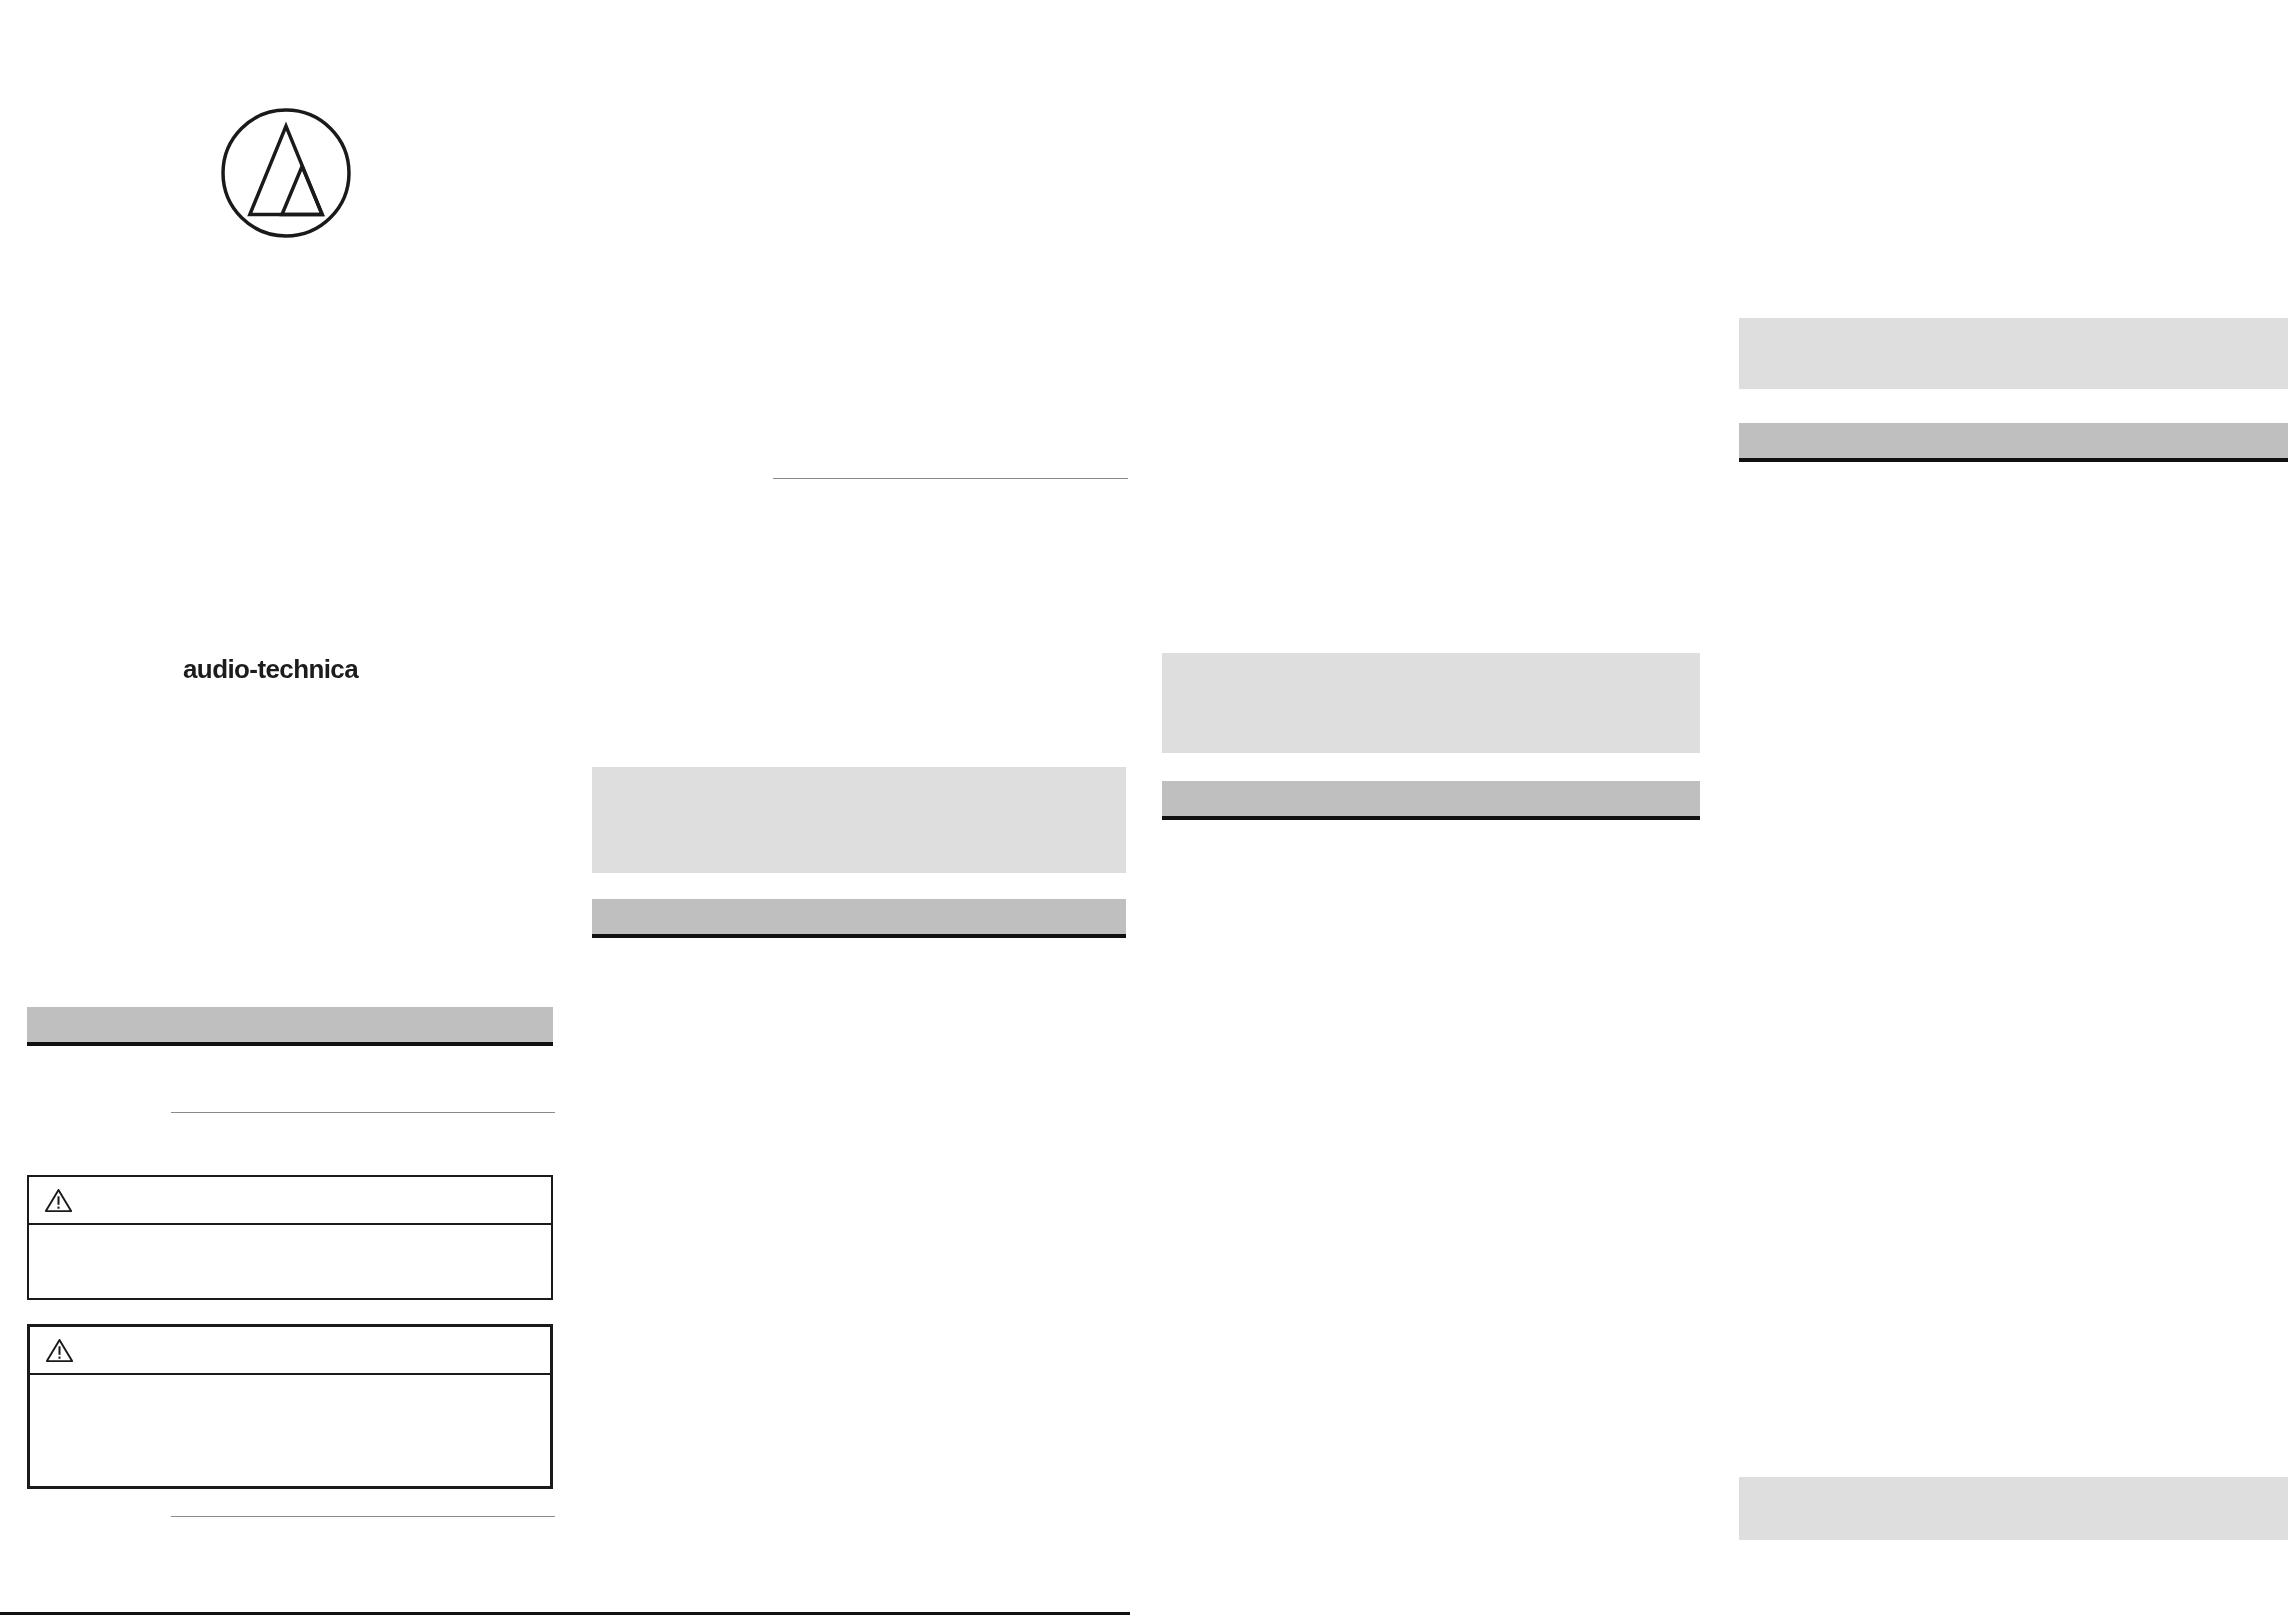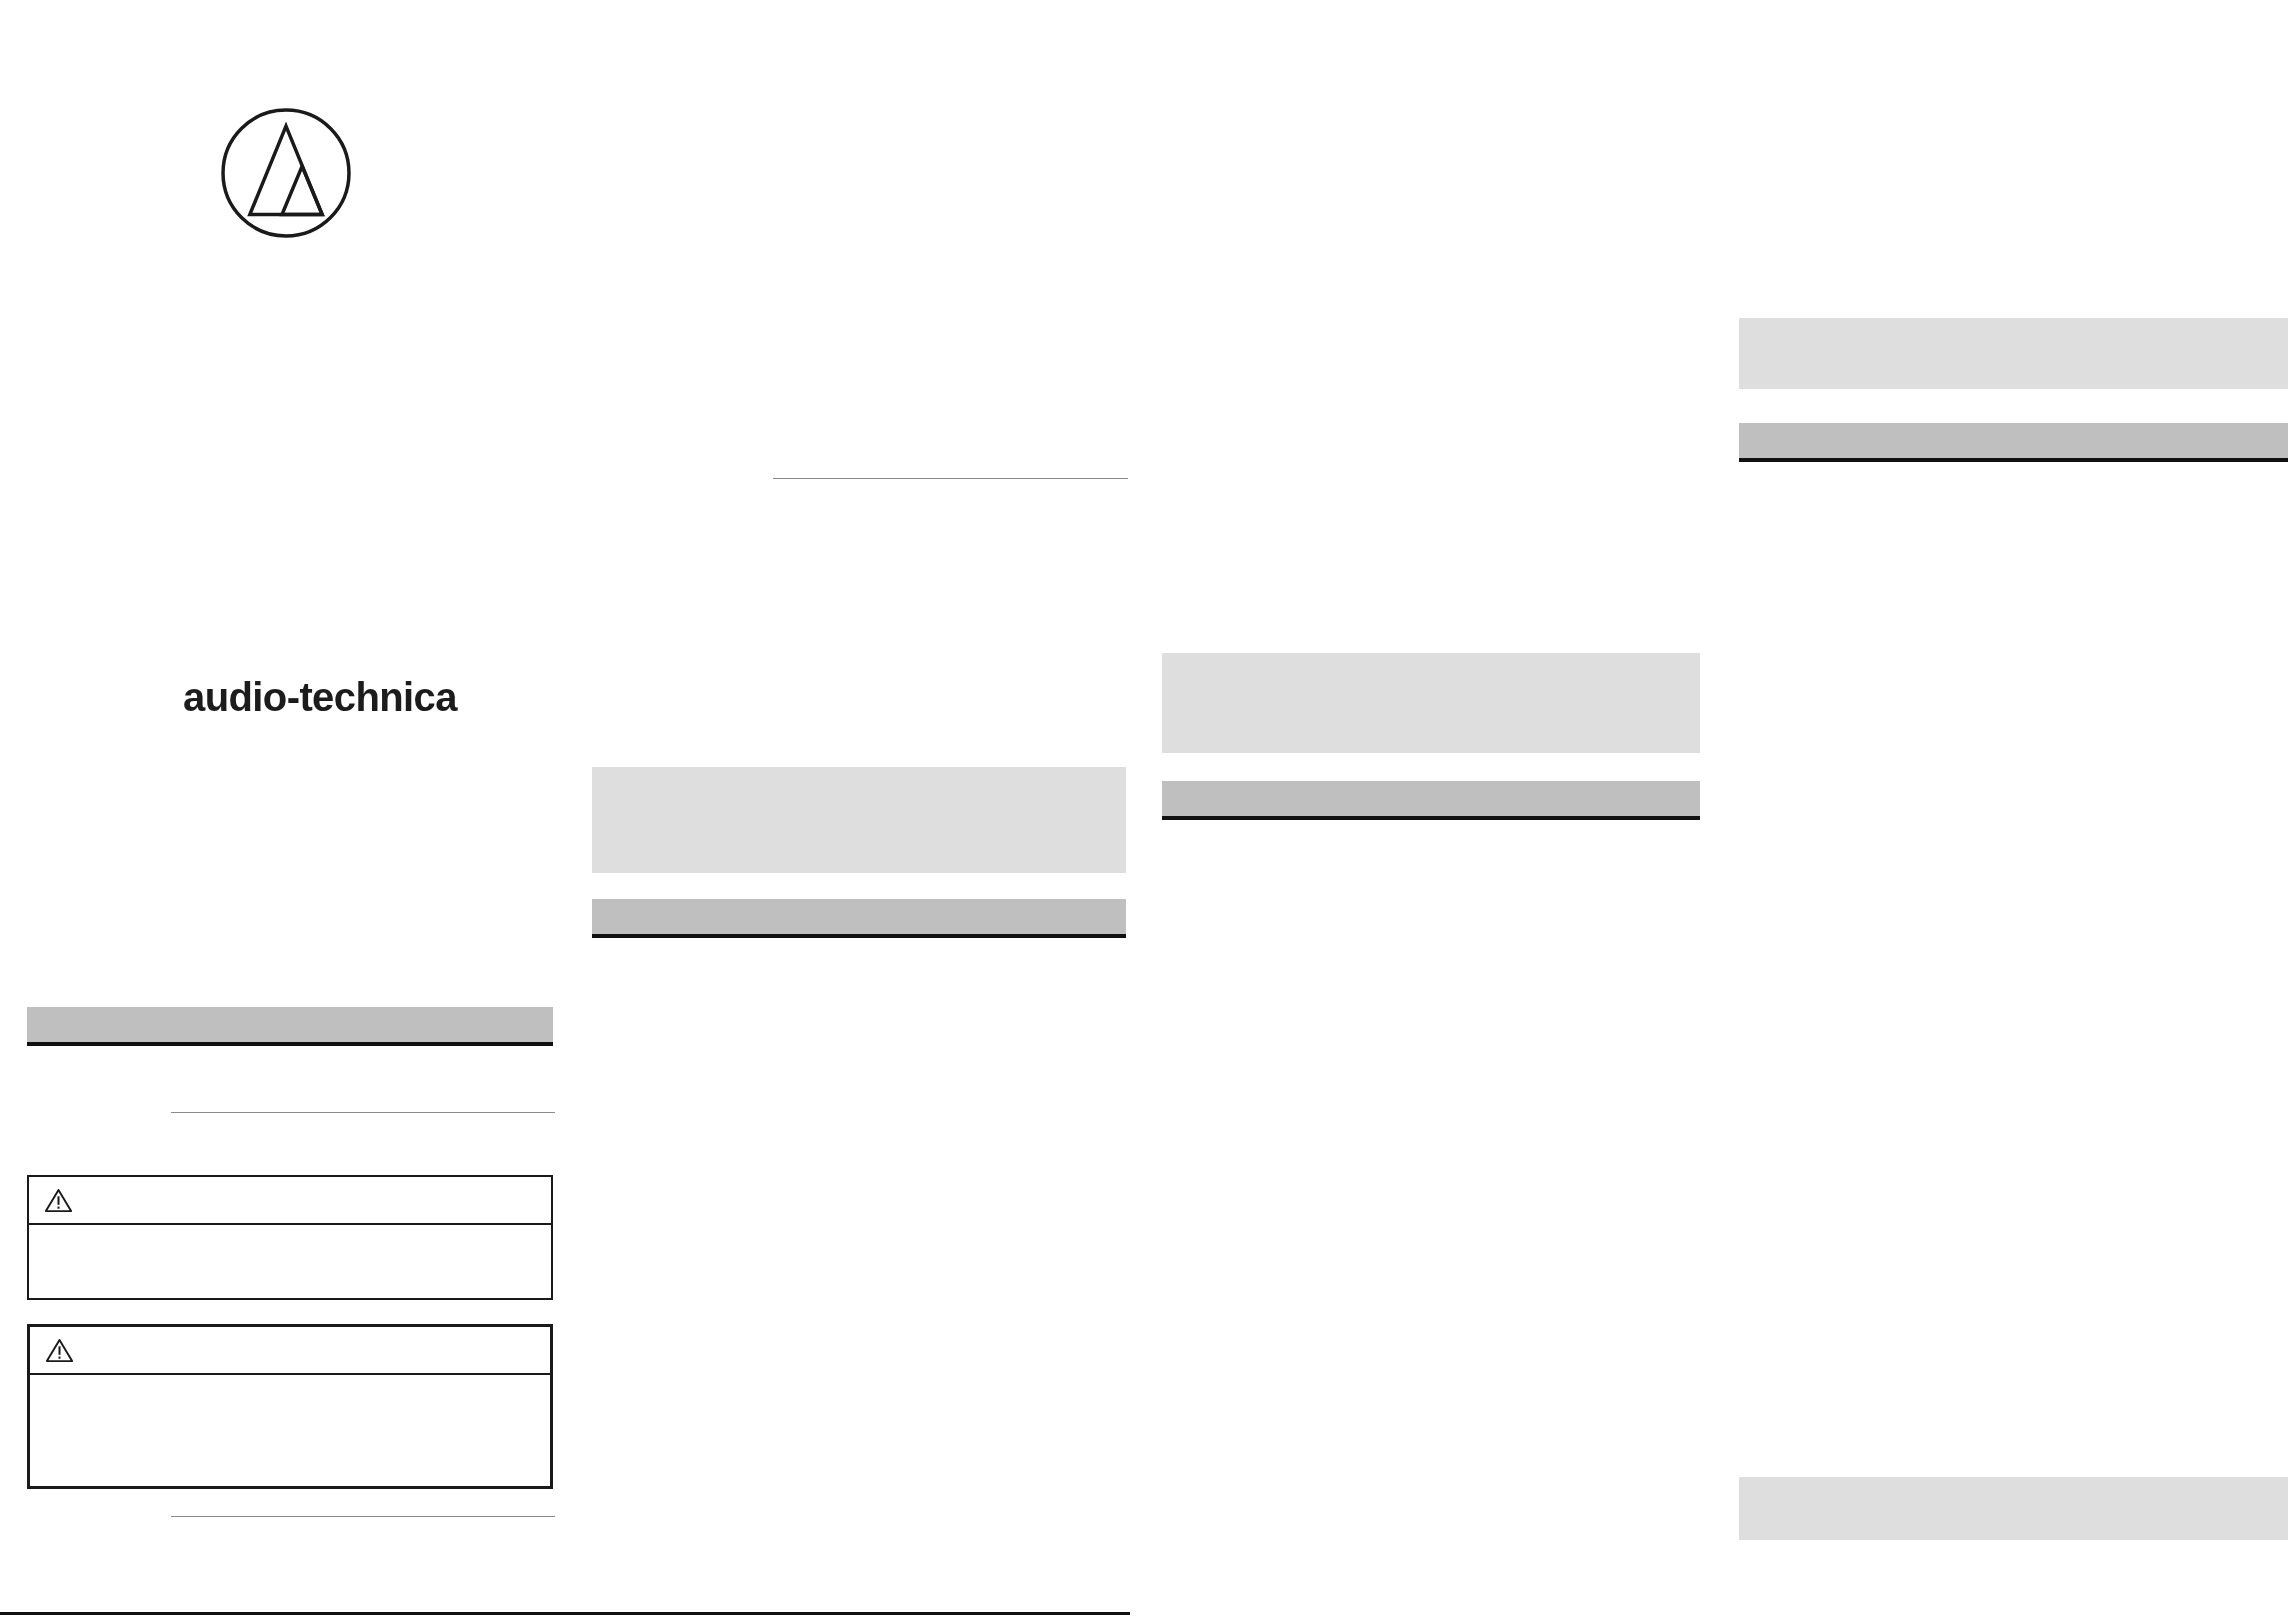--- a/index.html
+++ b/index.html
@@ -31,25 +31,24 @@
     height: 134px;
   }
   .brand-logo svg { display: block; width: 100%; height: 100%; }
 
   .brand-wordmark {
     position: absolute;
     left: 183px;
     top: 654px;
     font-family: "Liberation Sans", sans-serif;
     font-weight: bold;
-    font-size: 40px;
+    font-size: 26px;
     letter-spacing: -0.6px;
     color: #1c1c1c;
     white-space: nowrap;
-    margin-top: 21px;
   }
 
   
   
   .heading-bar {
     position: absolute;
     background: #bfbfbf;
     border-bottom: 4.8px solid #111111;
     box-sizing: content-box;
   }

